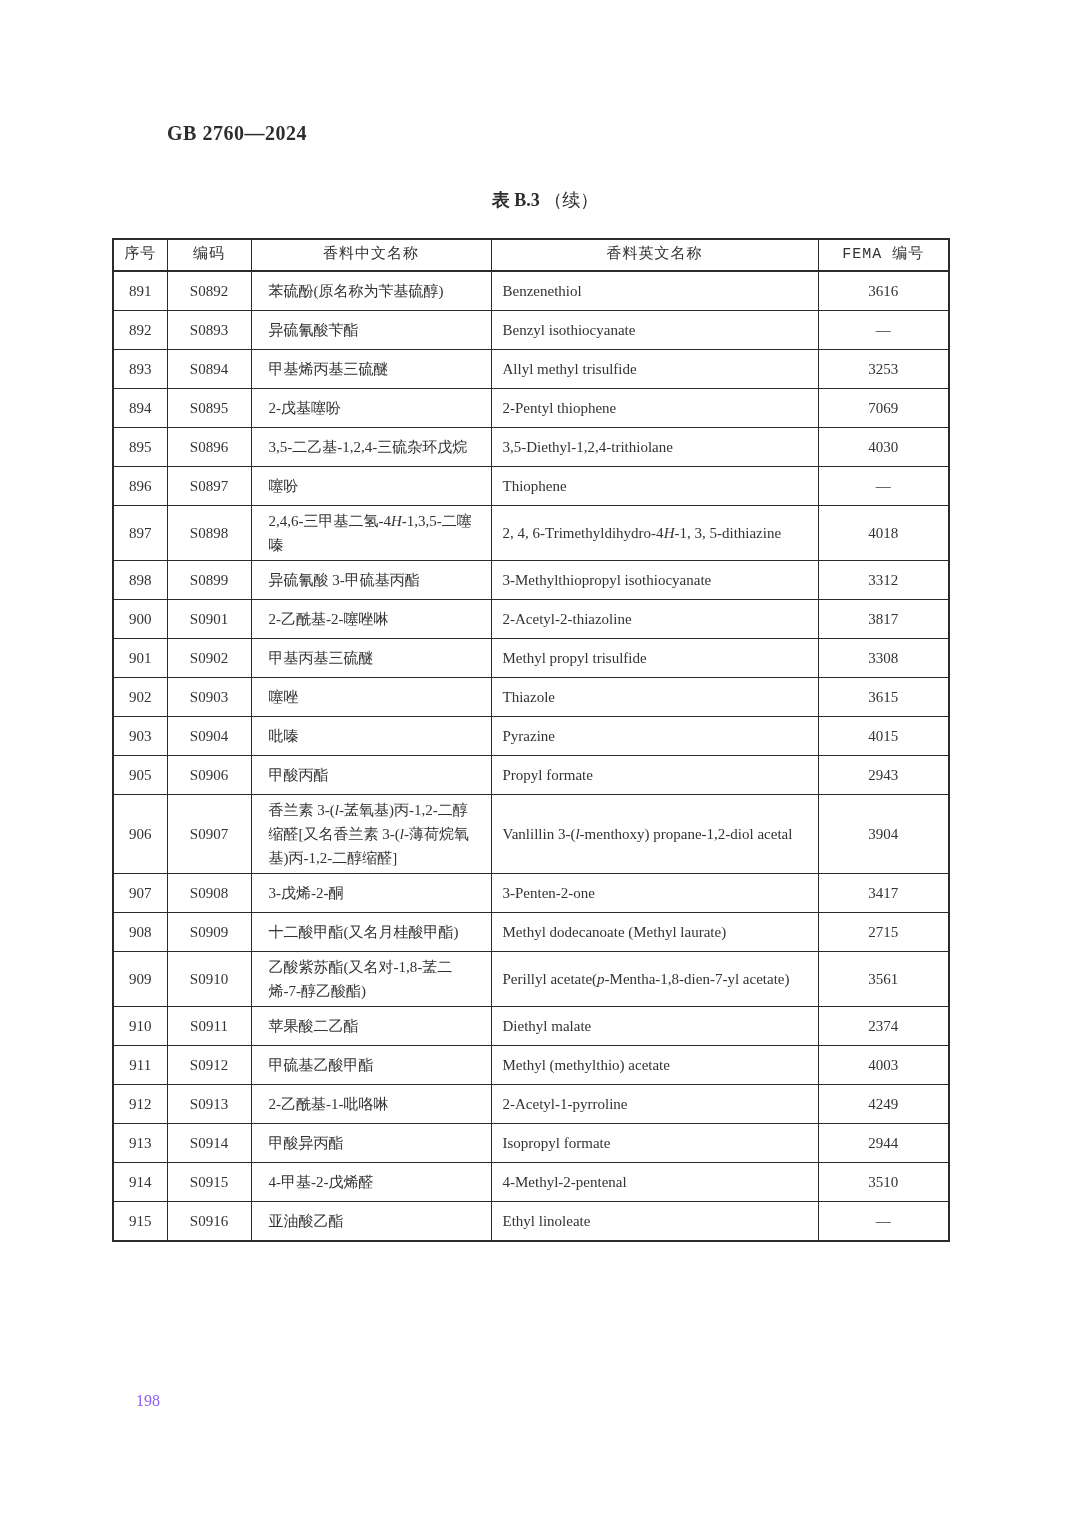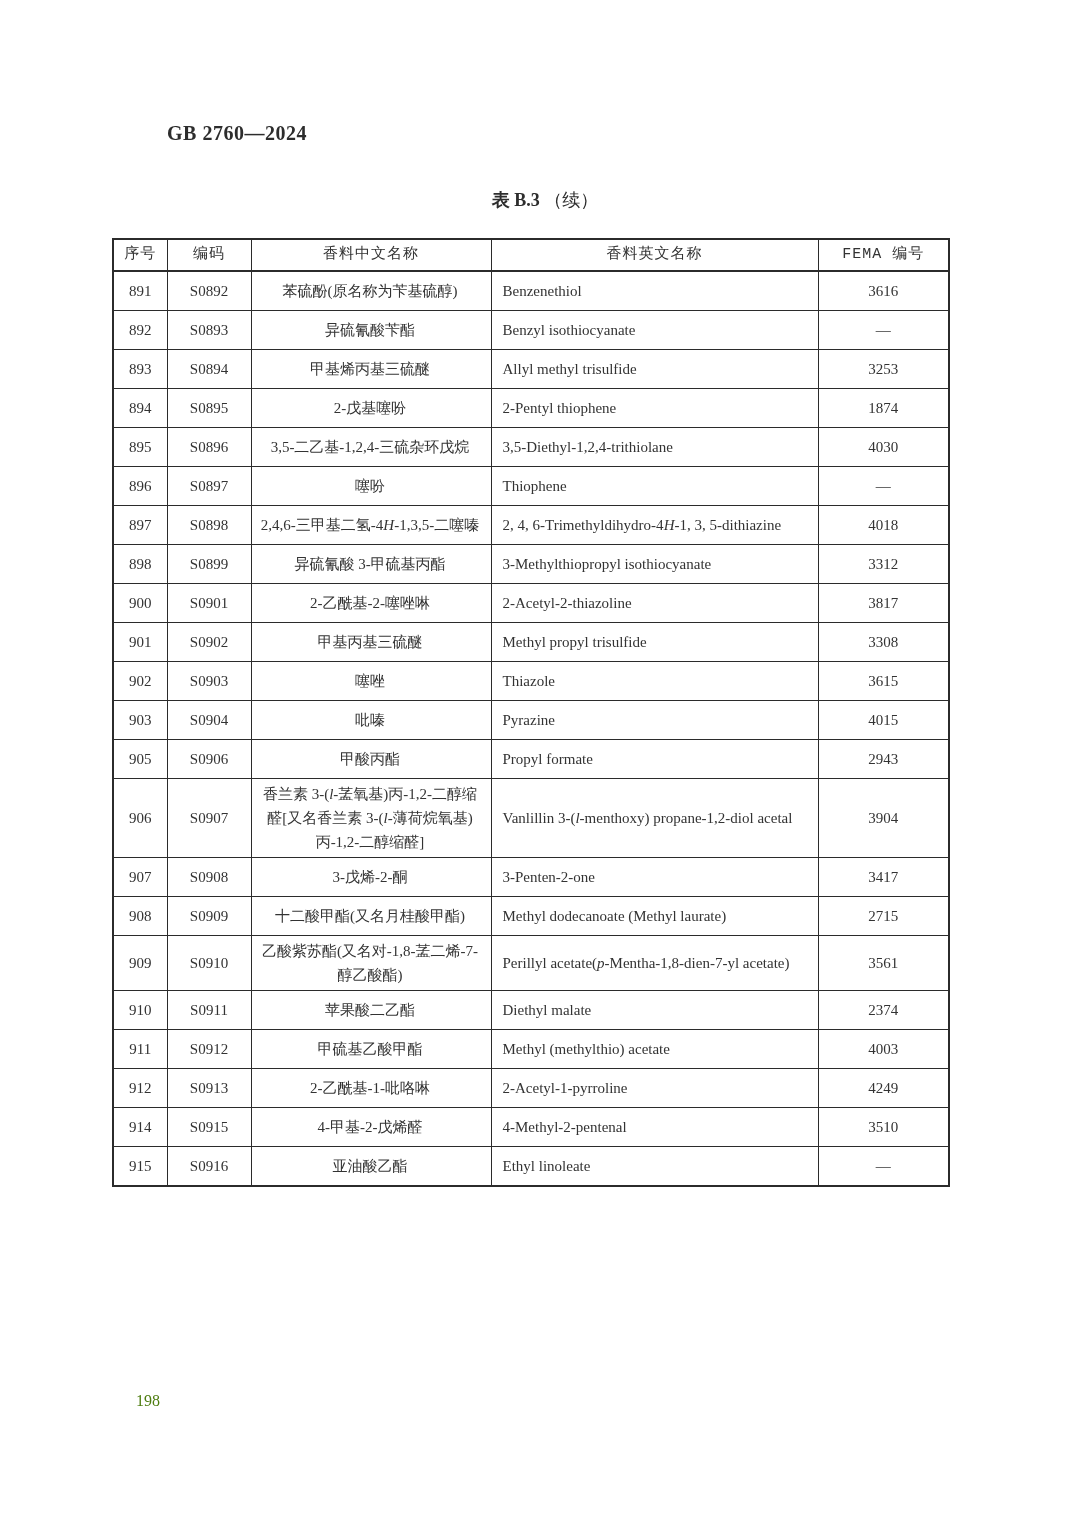--- a/index.html
+++ b/index.html
@@ -58,37 +58,37 @@
     word-wrap: break-word;
   }
   .flavor-table thead th {
     height: 24px;
     border-bottom: 2px solid #2b2b2b;
     letter-spacing: 1px;
     font-family: Liberation Mono, monospace;
   }
   .flavor-table tbody td { height: 32px; }
   .flavor-table td.c-cn {
-    text-align: center;
-    padding-left: 8px;
+    text-align: left;
+    padding-left: 17px;
     padding-right: 10px;
   }
   .flavor-table td.c-en {
     text-align: left;
     padding-left: 11px;
     padding-right: 8px;
   }
   .flavor-table td i { font-style: italic; }
 
   .page-number {
     position: absolute;
     left: 136px;
     top: 1392px;
     font-size: 16px;
-    color: #4d7c0f;
+    color: #8b5cf6;
   }
 </style>
 </head>
 <body>
 
 <div class="standard-code">GB 2760—2024</div>
 
 <div class="table-title">
   <span class="t-bold">表 B.3</span>
   <span class="t-cont">（续）</span>
@@ -131,21 +131,21 @@
         <td class="c-code">S0894</td>
         <td class="c-cn">甲基烯丙基三硫醚</td>
         <td class="c-en">Allyl methyl trisulfide</td>
         <td class="c-fema">3253</td>
       </tr>
       <tr>
         <td class="c-no">894</td>
         <td class="c-code">S0895</td>
         <td class="c-cn">2-戊基噻吩</td>
         <td class="c-en">2-Pentyl thiophene</td>
-        <td class="c-fema">1874</td>
+        <td class="c-fema">7069</td>
       </tr>
       <tr>
         <td class="c-no">895</td>
         <td class="c-code">S0896</td>
         <td class="c-cn">3,5-二乙基-1,2,4-三硫杂环戊烷</td>
         <td class="c-en">3,5-Diethyl-1,2,4-trithiolane</td>
         <td class="c-fema">4030</td>
       </tr>
       <tr>
         <td class="c-no">896</td>
@@ -246,20 +246,27 @@
         <td class="c-fema">4003</td>
       </tr>
       <tr>
         <td class="c-no">912</td>
         <td class="c-code">S0913</td>
         <td class="c-cn">2-乙酰基-1-吡咯啉</td>
         <td class="c-en">2-Acetyl-1-pyrroline</td>
         <td class="c-fema">4249</td>
       </tr>
       <tr>
+        <td class="c-no">913</td>
+        <td class="c-code">S0914</td>
+        <td class="c-cn">甲酸异丙酯</td>
+        <td class="c-en">Isopropyl formate</td>
+        <td class="c-fema">2944</td>
+      </tr>
+      <tr>
         <td class="c-no">914</td>
         <td class="c-code">S0915</td>
         <td class="c-cn">4-甲基-2-戊烯醛</td>
         <td class="c-en">4-Methyl-2-pentenal</td>
         <td class="c-fema">3510</td>
       </tr>
       <tr>
         <td class="c-no">915</td>
         <td class="c-code">S0916</td>
         <td class="c-cn">亚油酸乙酯</td>

